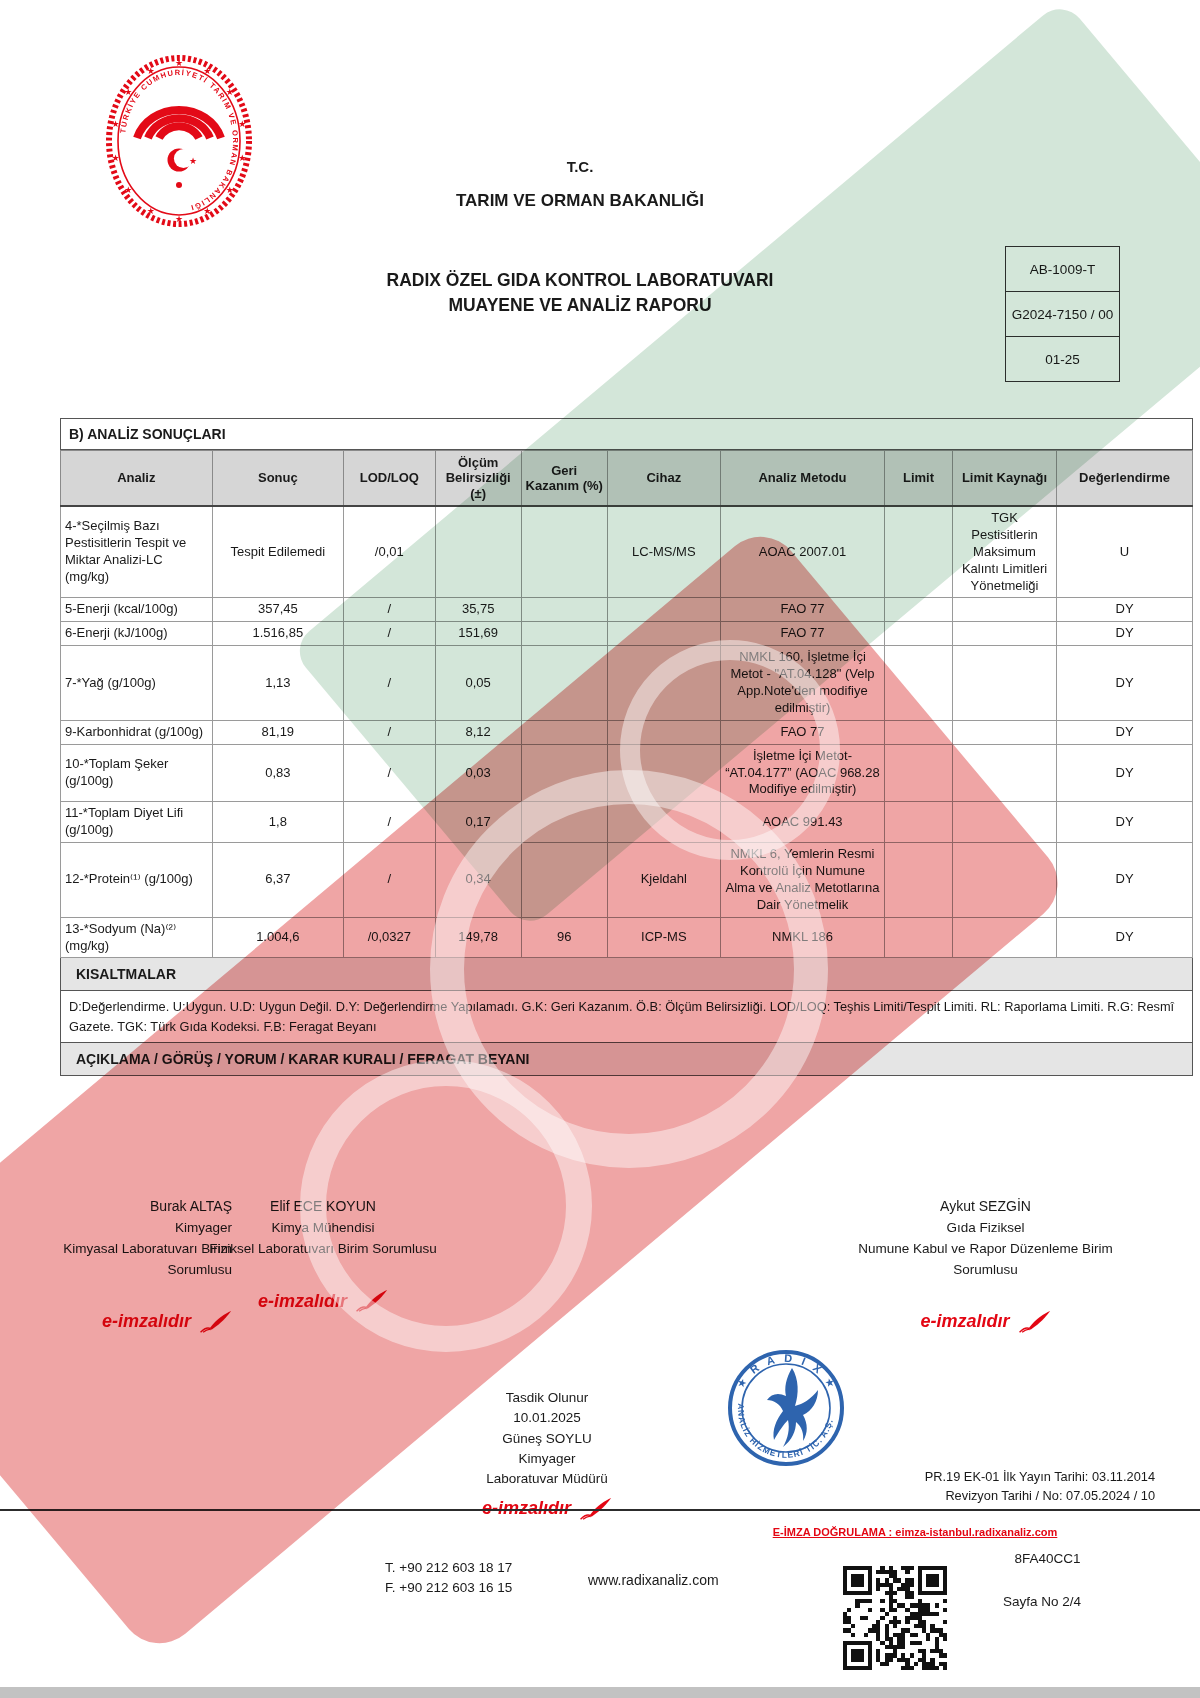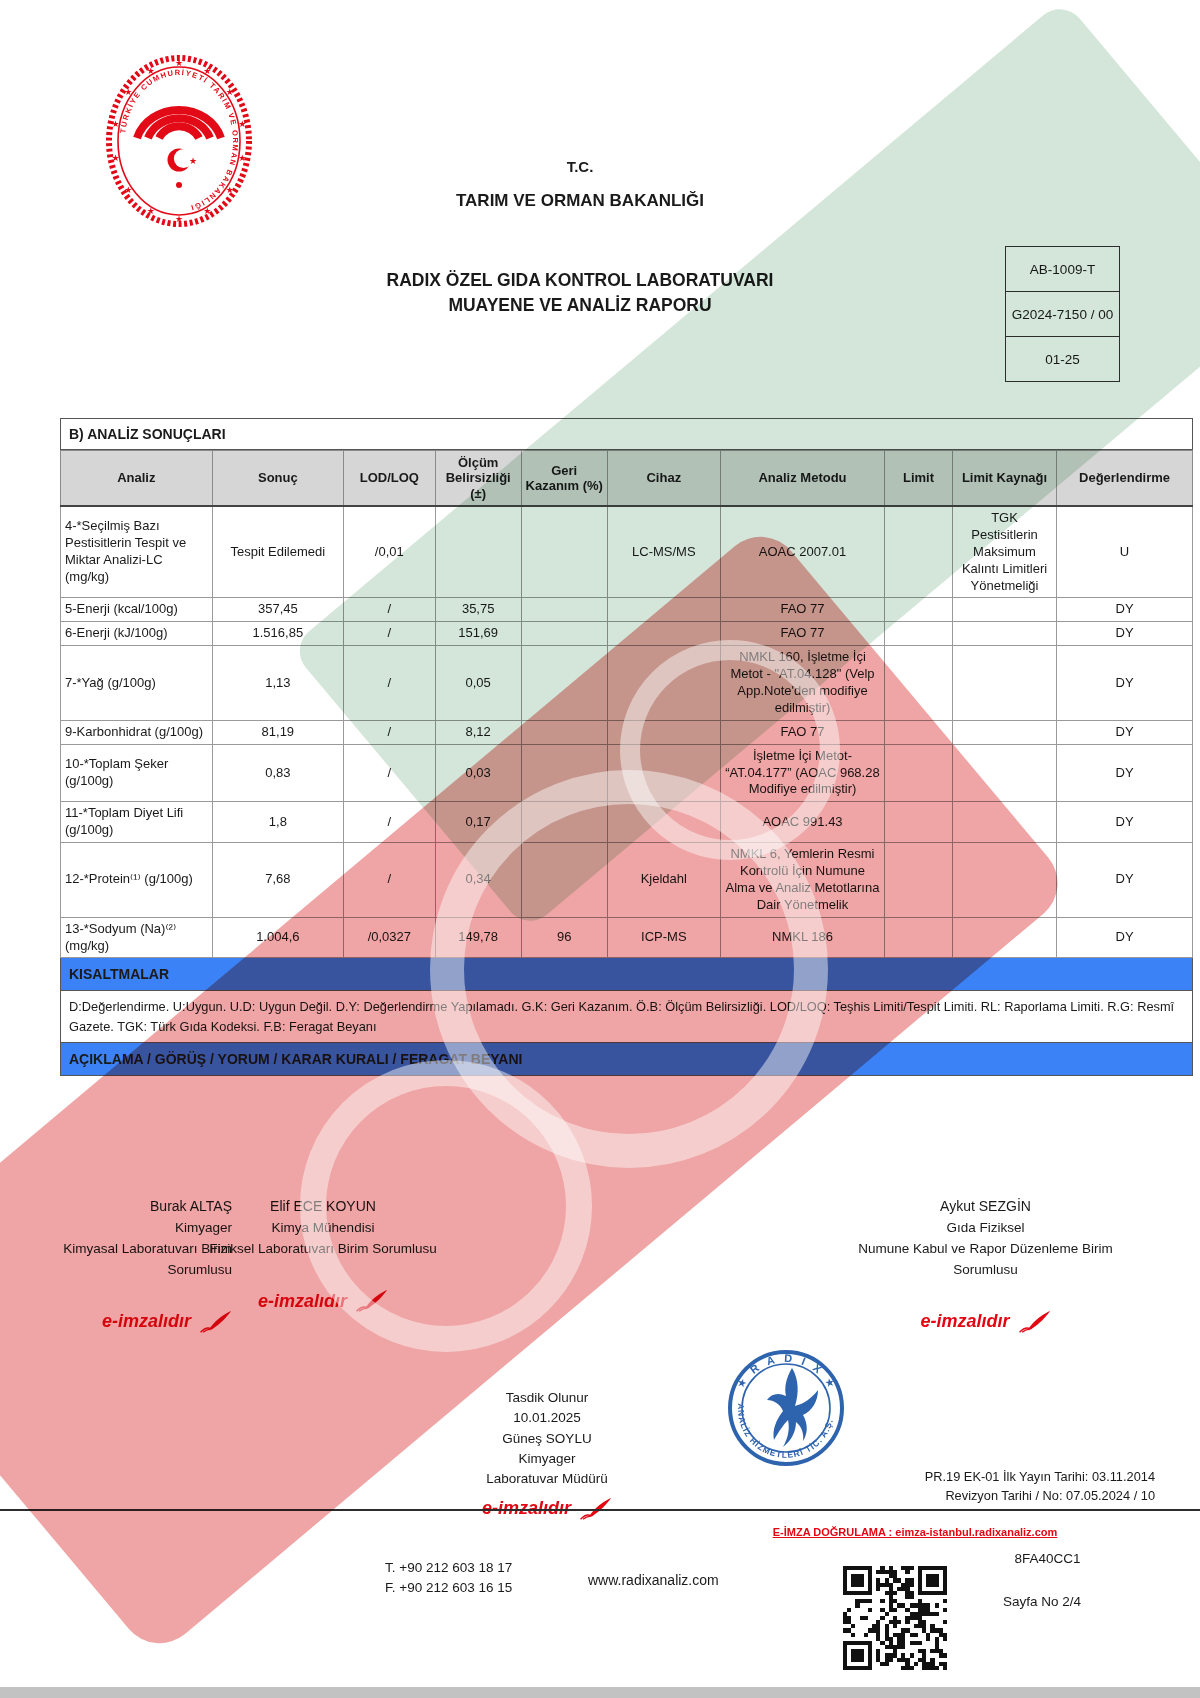--- a/index.html
+++ b/index.html
@@ -34,21 +34,21 @@
   .report-block{position:absolute;left:35px;top:418px;width:1133px;margin-left:25px;}
   .section-title{border:1.5px solid #555;padding:7px 8px;font-weight:bold;font-size:14px;}
   table.results{width:100%;border-collapse:collapse;border:1.5px solid #555;table-layout:fixed;
                 font-size:13px;}
   table.results th{background:#d6d6d6;font-weight:bold;padding:4px 3px;text-align:center;
                    border:1px solid #8a8a8a;border-bottom:2px solid #444;line-height:1.18;
                    vertical-align:middle;}
   table.results td{border:1px solid #9a9a9a;padding:3px 4px;text-align:center;
                    vertical-align:middle;line-height:1.3;}
   table.results td.c0{text-align:left;}
-  .band{background:#3b82f6;border:1.5px solid #555;border-top:none;padding:8px 8px;
+  .band{background:#e5e5e5;border:1.5px solid #555;border-top:none;padding:8px 15px;
         font-weight:bold;font-size:14px;}
   .abbrev-text{border:1.5px solid #555;border-top:none;padding:6px 8px;font-size:12.8px;
                line-height:1.5;}
 
   
   .sig{position:absolute;text-align:center;font-size:13.5px;line-height:1.55;}
   .sig .name{font-size:14px;}
   .sig1{left:32px;top:1196px;width:200px;text-align:right;}
   .sig2{left:208px;top:1196px;width:230px;}
   .sig3{left:858px;top:1196px;width:255px;}
@@ -243,21 +243,21 @@
             <td class="c3">0,17</td>
             <td class="c4"></td>
             <td class="c5"></td>
             <td class="c6">AOAC 991.43</td>
             <td class="c7"></td>
             <td class="c8"></td>
             <td class="c9">DY</td>
           </tr>
           <tr>
             <td class="c0">12-*Protein⁽¹⁾ (g/100g)</td>
-            <td class="c1">7,68</td>
+            <td class="c1">6,37</td>
             <td class="c2">/</td>
             <td class="c3">0,34</td>
             <td class="c4"></td>
             <td class="c5">Kjeldahl</td>
             <td class="c6">NMKL 6, Yemlerin Resmi Kontrolü İçin Numune Alma ve Analiz Metotlarına Dair Yönetmelik</td>
             <td class="c7"></td>
             <td class="c8"></td>
             <td class="c9">DY</td>
           </tr>
           <tr>

